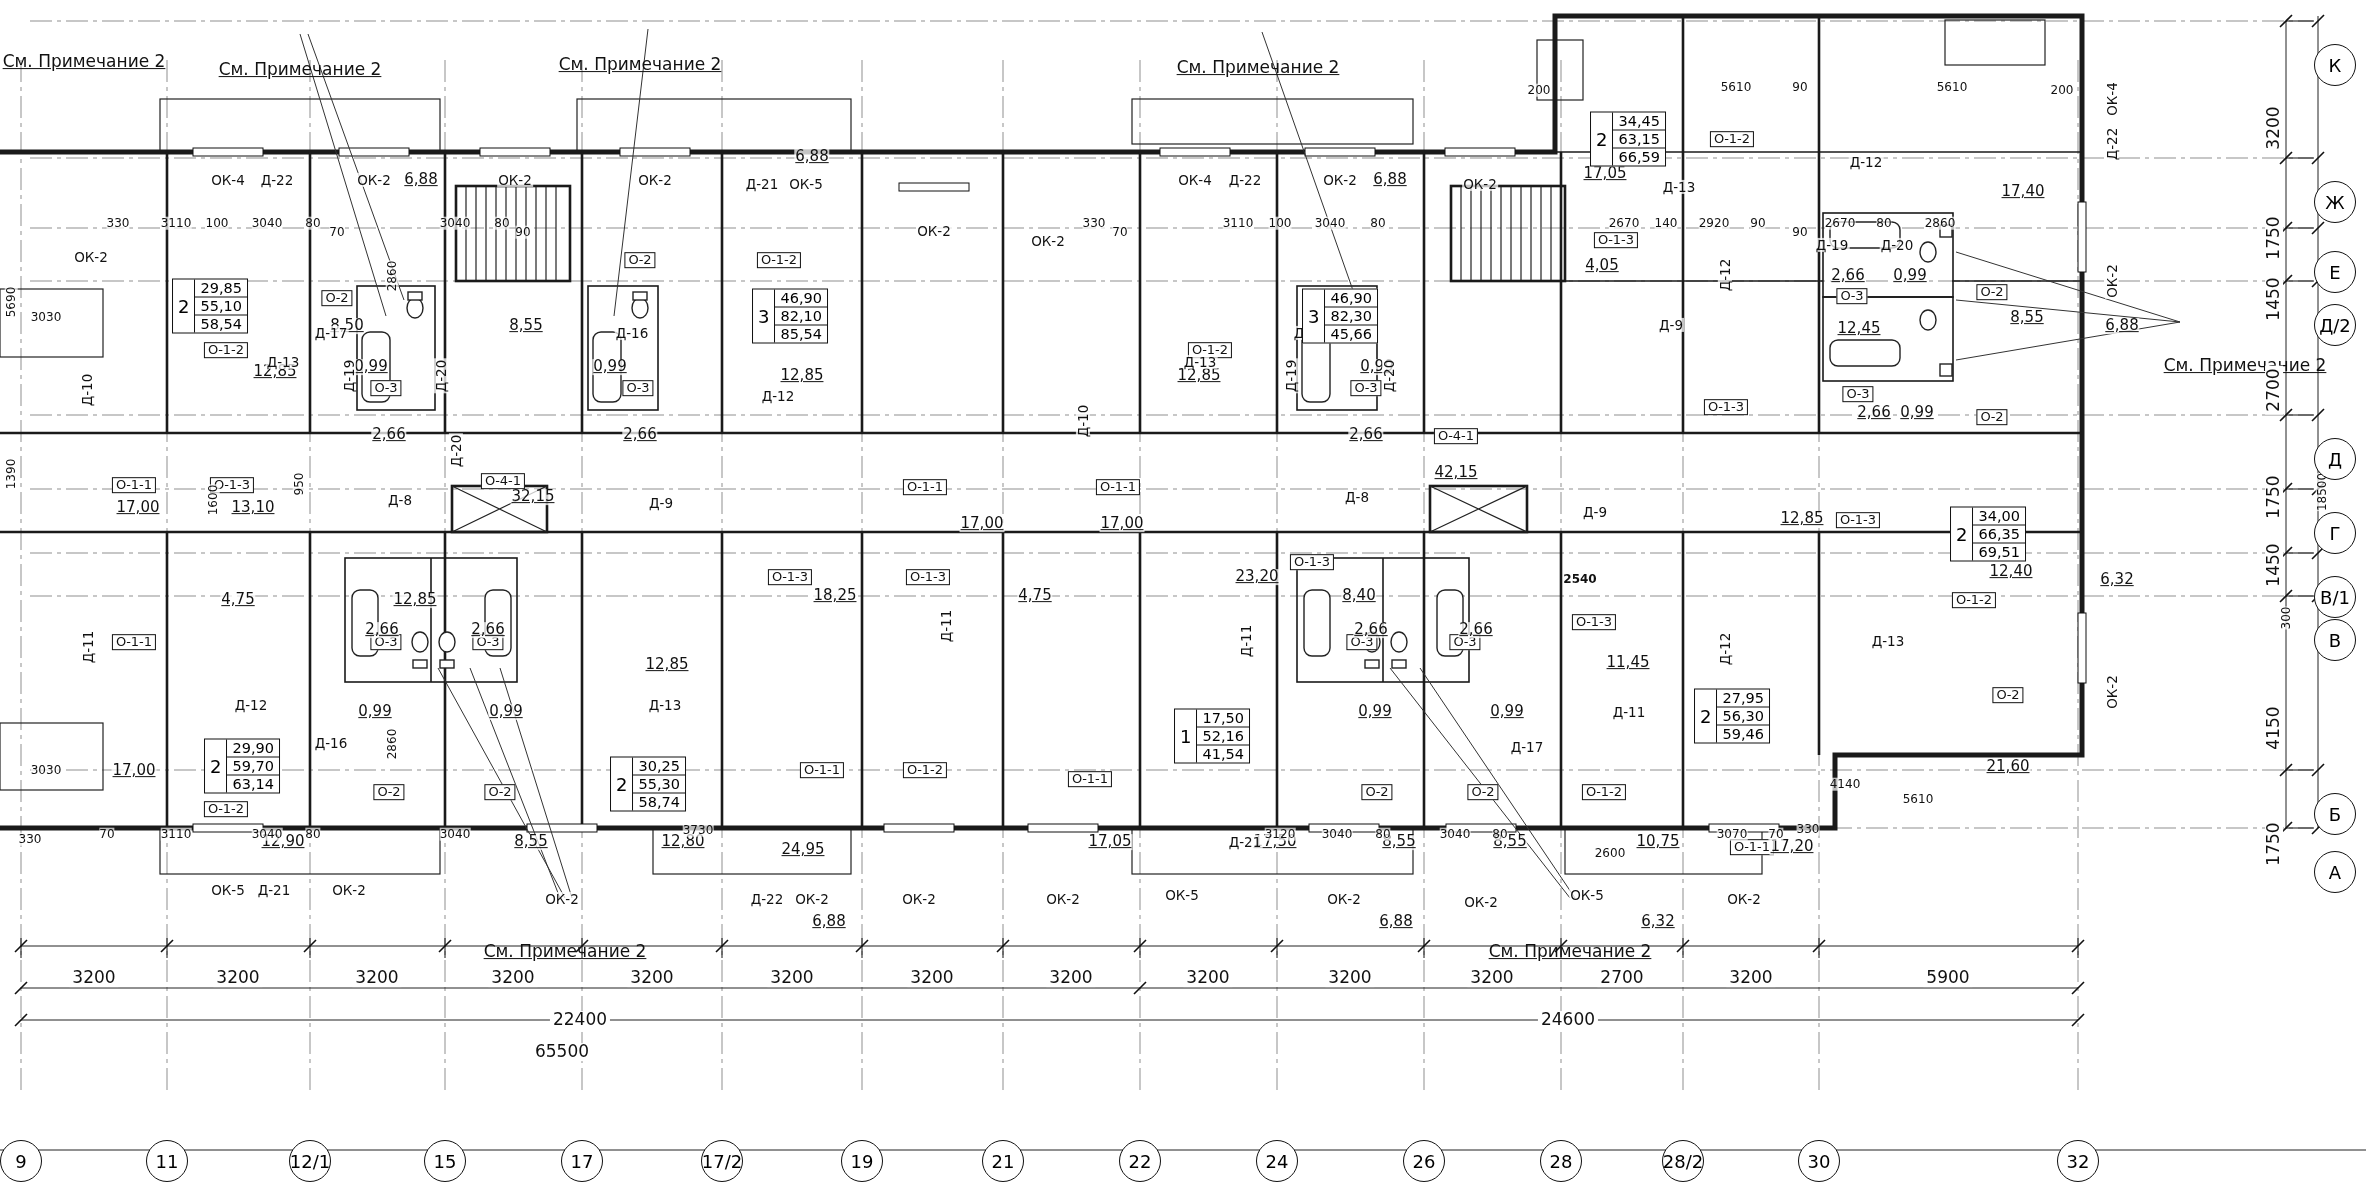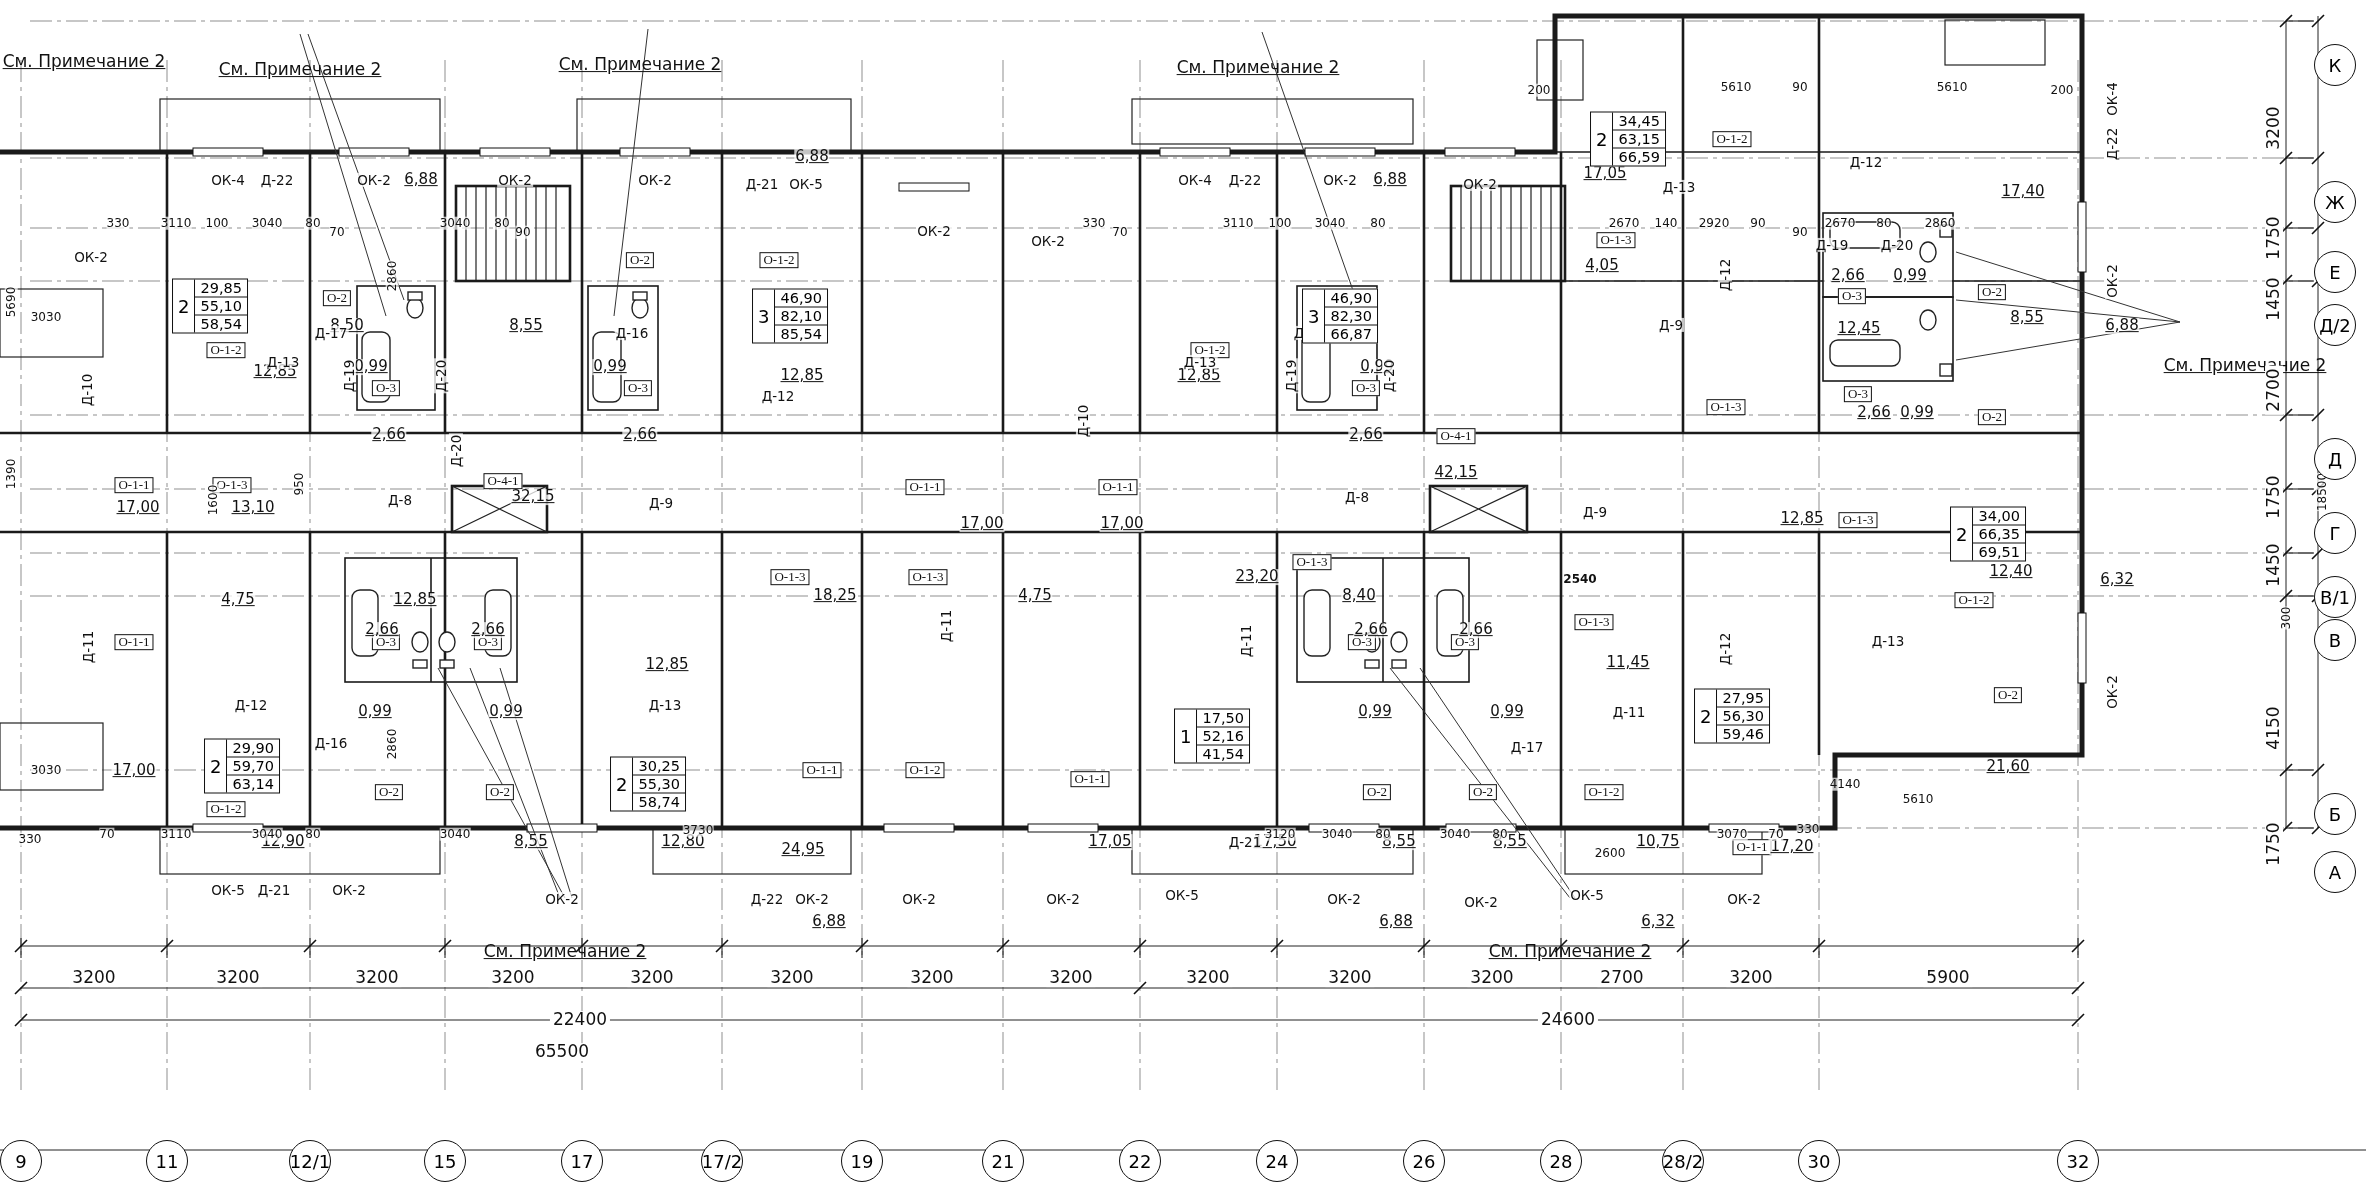--- a/index.html
+++ b/index.html
@@ -4,21 +4,21 @@
 <style>
   html,body{margin:0;padding:0;background:#fff;}
   #canvas{position:relative;width:2366px;height:1183px;background:#fff;overflow:hidden;
           font-family:"DejaVu Sans","Liberation Sans",sans-serif;}
   svg{position:absolute;left:0;top:0;}
   #overlay{position:absolute;left:0;top:0;width:100%;height:100%;margin-top:44px;}
   .lbl{position:absolute;transform:translate(-50%,-50%);white-space:nowrap;color:#111;line-height:1.05;}
   .rot{transform:translate(-50%,-50%) rotate(-90deg);}
   .note{font-size:17px;text-decoration:underline;}
   .area{font-size:15px;text-decoration:underline;background:rgba(255,255,255,.75);padding:0 1px;}
-  .tag{font-size:13px;border:1px solid #111;padding:0 3px;background:#fff;font-family:Liberation Serif, serif;}
+  .tag{font-size:13px;border:1px solid #111;padding:0 3px;background:#fff;}
   .ref{font-size:13.5px;background:rgba(255,255,255,.75);padding:0 1px;}
   .dim{font-size:12px;background:rgba(255,255,255,.7);}
   .dimrow{font-size:17px;background:#fff;padding:0 3px;}
   .bubble{position:absolute;transform:translate(-50%,-50%);width:40px;height:40px;border:1.6px solid #111;
           border-radius:50%;display:flex;align-items:center;justify-content:center;font-size:18px;background:#fff;}
   .atable{position:absolute;transform:translate(-50%,-50%);display:flex;border:1.3px solid #111;background:#fff;}
   .atable .n{display:flex;align-items:center;justify-content:center;padding:0 5px;border-right:1.3px solid #111;font-size:18px;}
   .atable .rows div{padding:0 5px;border-bottom:1px solid #111;font-size:14.5px;line-height:17px;}
   .atable .rows div:last-child{border-bottom:none;}
   
@@ -544,21 +544,21 @@
           <div>46,90</div>
           <div>82,10</div>
           <div>85,54</div>
         </div>
       </div>
       <div class="atable" style="left: 1340px; top: 272px;">
         <div class="n">3</div>
         <div class="rows">
           <div>46,90</div>
           <div>82,30</div>
-          <div>66,87</div>
+          <div>45,66</div>
         </div>
       </div>
       <div class="atable" style="left: 1628px; top: 95px;">
         <div class="n">2</div>
         <div class="rows">
           <div>34,45</div>
           <div>63,15</div>
           <div>66,59</div>
         </div>
       </div>

